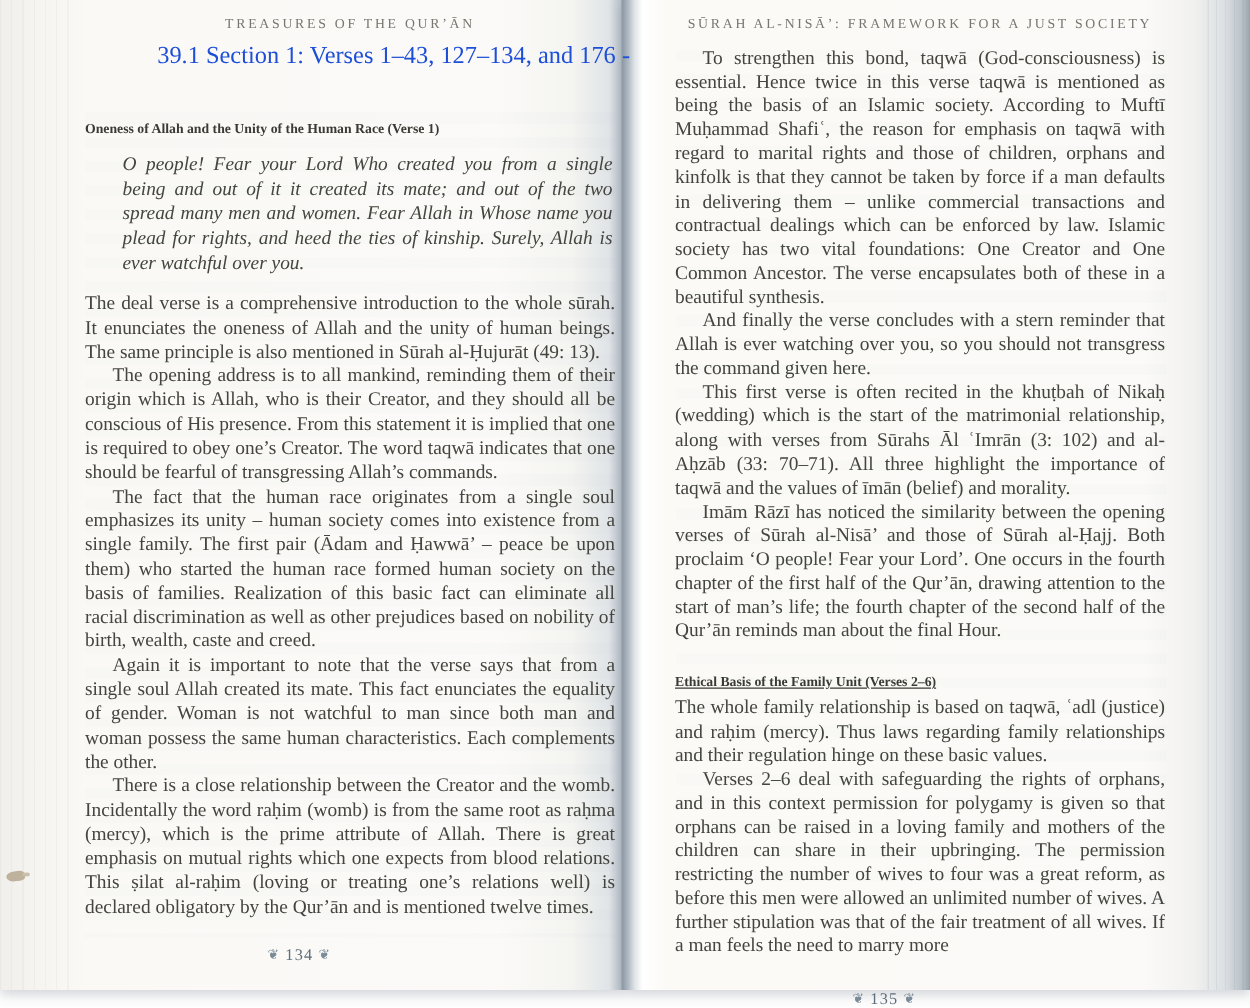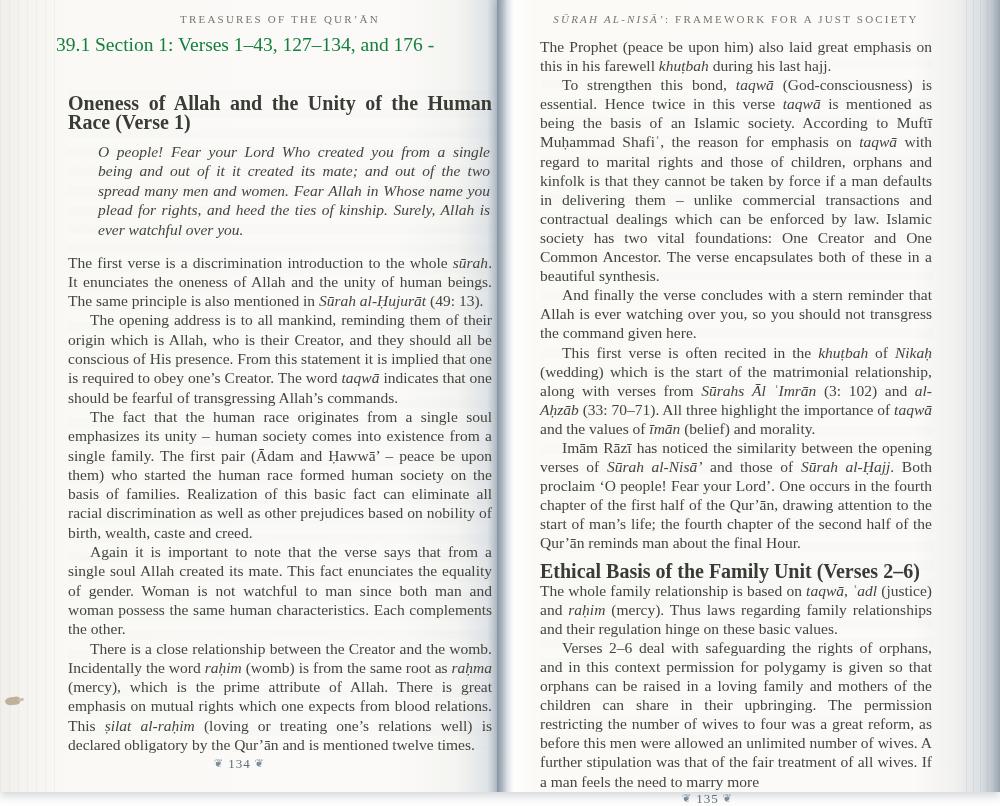--- a/index.html
+++ b/index.html
@@ -13,30 +13,30 @@
   .page-left::before{content:"";position:absolute;left:0;top:0;width:58px;height:100%;
     background:repeating-linear-gradient(to right,rgba(185,175,160,.10) 0 1px,transparent 1px 9px);}
   .page-right::before{content:"";position:absolute;right:0;top:0;width:34px;height:100%;
     background:repeating-linear-gradient(to right,rgba(120,132,145,.12) 0 1px,transparent 1px 7px);}
   .ghost{position:absolute;pointer-events:none;opacity:.5;filter:blur(.6px);
     background:repeating-linear-gradient(to bottom,rgba(125,145,170,.045) 0 9px,transparent 9px 19.3px);}
   .running-head{position:absolute;top:13px;font-size:11px;letter-spacing:2.2px;
     color:#77776f;text-align:center;white-space:nowrap;}
   .rh-left{left:68px;width:424px;}
   .rh-right{left:540px;width:392px;}
-  .it{font-style:italic;}
-  .chapter-title{position:absolute;top:32px;left:56px;width:448px;text-align:left;
-    font-size:19.5px;line-height:26px;color:#15803d;}
+  .it{}
+  .chapter-title{position:absolute;top:32px;left:56px;width:448px;text-align:right;
+    font-size:19.5px;line-height:26px;color:#1d4ed8;}
   .text-block{position:absolute;font-size:15.5px;line-height:19.3px;color:#45453f;
     text-align:justify;}
   .tb-left{left:68px;top:94px;width:424px;}
   .tb-right{left:540px;top:37px;width:392px;line-height:19.1px;}
-  .section-heading{font-weight:bold;font-size:20px;color:#3b3b36;margin:0;}
+  .section-heading{font-weight:bold;font-size:11px;color:#3b3b36;margin:0;}
   .sh-left{margin-bottom:9px;}
-  .sh-right{margin-top:9px;}
+  .sh-right{margin-top:23px;text-decoration:underline;}
   .quote{font-style:italic;margin:9px 2px 13px 30px;line-height:19.6px;}
   .para{margin:0;}
   .para.indent{text-indent:22px;}
   .folio{position:absolute;width:140px;font-size:13px;color:#5d6e7c;
     letter-spacing:1px;}
   .folio .orn{font-family:"DejaVu Sans",sans-serif;font-size:11px;color:#7a8b98;
     position:relative;top:-1px;padding:0 4px;}
   .folio-left{left:210px;top:756px;}
   .folio-right{left:678px;top:791px;}
   .smudge{position:absolute;left:5px;top:697px;width:15px;height:8px;background:#b2a388;
@@ -63,29 +63,28 @@
     <span class="it">SŪRAH AL-NISĀ’</span><span>: FRAMEWORK FOR A JUST SOCIETY</span>
   </div>
 
   <div class="chapter-title">
     <div>39.1 Section 1: Verses 1–43, 127–134, and 176 -</div>
   </div>
 
   <div class="text-block tb-left">
     <p class="section-heading sh-left">Oneness of Allah and the Unity of the Human Race (Verse 1)</p>
     <p class="quote">O people! Fear your Lord Who created you from a single being and out of it it created its mate; and out of the two spread many men and women. Fear Allah in Whose name you plead for rights, and heed the ties of kinship. Surely, Allah is ever watchful over you.</p>
-    <p class="para"><span>The first verse is a discrimination introduction to the whole </span><span class="it">sūrah</span><span>. It enunciates the oneness of Allah and the unity of human beings. The same principle is also mentioned in </span><span class="it">Sūrah al-Ḥujurāt</span><span> (49: 13).</span></p>
+    <p class="para"><span>The deal verse is a comprehensive introduction to the whole </span><span class="it">sūrah</span><span>. It enunciates the oneness of Allah and the unity of human beings. The same principle is also mentioned in </span><span class="it">Sūrah al-Ḥujurāt</span><span> (49: 13).</span></p>
     <p class="para indent"><span>The opening address is to all mankind, reminding them of their origin which is Allah, who is their Creator, and they should all be conscious of His presence. From this statement it is implied that one is required to obey one’s Creator. The word </span><span class="it">taqwā</span><span> indicates that one should be fearful of transgressing Allah’s commands.</span></p>
     <p class="para indent"><span>The fact that the human race originates from a single soul emphasizes its unity – human society comes into existence from a single family. The first pair (Ādam and Ḥawwā’ – peace be upon them) who started the human race formed human society on the basis of families. Realization of this basic fact can eliminate all racial discrimination as well as other prejudices based on nobility of birth, wealth, caste and creed.</span></p>
     <p class="para indent"><span>Again it is important to note that the verse says that from a single soul Allah created its mate. This fact enunciates the equality of gender. Woman is not watchful to man since both man and woman possess the same human characteristics. Each complements the other.</span></p>
     <p class="para indent"><span>There is a close relationship between the Creator and the womb. Incidentally the word </span><span class="it">raḥim</span><span> (womb) is from the same root as </span><span class="it">raḥma</span><span> (mercy), which is the prime attribute of Allah. There is great emphasis on mutual rights which one expects from blood relations. This </span><span class="it">ṣilat al-raḥim</span><span> (loving or treating one’s relations well) is declared obligatory by the Qur’ān and is mentioned twelve times.</span></p>
   </div>
 
   <div class="text-block tb-right">
-    <p class="para"><span>The Prophet (peace be upon him) also laid great emphasis on this in his farewell </span><span class="it">khuṭbah</span><span> during his last hajj.</span></p>
     <p class="para indent"><span>To strengthen this bond, </span><span class="it">taqwā</span><span> (God-consciousness) is essential. Hence twice in this verse </span><span class="it">taqwā</span><span> is mentioned as being the basis of an Islamic society. According to Muftī Muḥammad Shafiʿ, the reason for emphasis on </span><span class="it">taqwā</span><span> with regard to marital rights and those of children, orphans and kinfolk is that they cannot be taken by force if a man defaults in delivering them – unlike commercial transactions and contractual dealings which can be enforced by law. Islamic society has two vital foundations: One Creator and One Common Ancestor. The verse encapsulates both of these in a beautiful synthesis.</span></p>
     <p class="para indent"><span>And finally the verse concludes with a stern reminder that Allah is ever watching over you, so you should not transgress the command given here.</span></p>
     <p class="para indent"><span>This first verse is often recited in the </span><span class="it">khuṭbah</span><span> of </span><span class="it">Nikaḥ</span><span> (wedding) which is the start of the matrimonial relationship, along with verses from </span><span class="it">Sūrahs Āl ʿImrān</span><span> (3: 102) and </span><span class="it">al-Aḥzāb</span><span> (33: 70–71). All three highlight the importance of </span><span class="it">taqwā</span><span> and the values of </span><span class="it">īmān</span><span> (belief) and morality.</span></p>
     <p class="para indent"><span>Imām Rāzī has noticed the similarity between the opening verses of </span><span class="it">Sūrah al-Nisā’</span><span> and those of </span><span class="it">Sūrah al-Ḥajj</span><span>. Both proclaim ‘O people! Fear your Lord’. One occurs in the fourth chapter of the first half of the Qur’ān, drawing attention to the start of man’s life; the fourth chapter of the second half of the Qur’ān reminds man about the final Hour.</span></p>
     <p class="section-heading sh-right">Ethical Basis of the Family Unit (Verses 2–6)</p>
     <p class="para"><span>The whole family relationship is based on </span><span class="it">taqwā</span><span>, </span><span class="it">ʿadl</span><span> (justice) and </span><span class="it">raḥim</span><span> (mercy). Thus laws regarding family relationships and their regulation hinge on these basic values.</span></p>
     <p class="para indent"><span>Verses 2–6 deal with safeguarding the rights of orphans, and in this context permission for polygamy is given so that orphans can be raised in a loving family and mothers of the children can share in their upbringing. The permission restricting the number of wives to four was a great reform, as before this men were allowed an unlimited number of wives. A further stipulation was that of the fair treatment of all wives. If a man feels the need to marry more</span></p>
   </div>
 
   <div class="folio folio-left">

